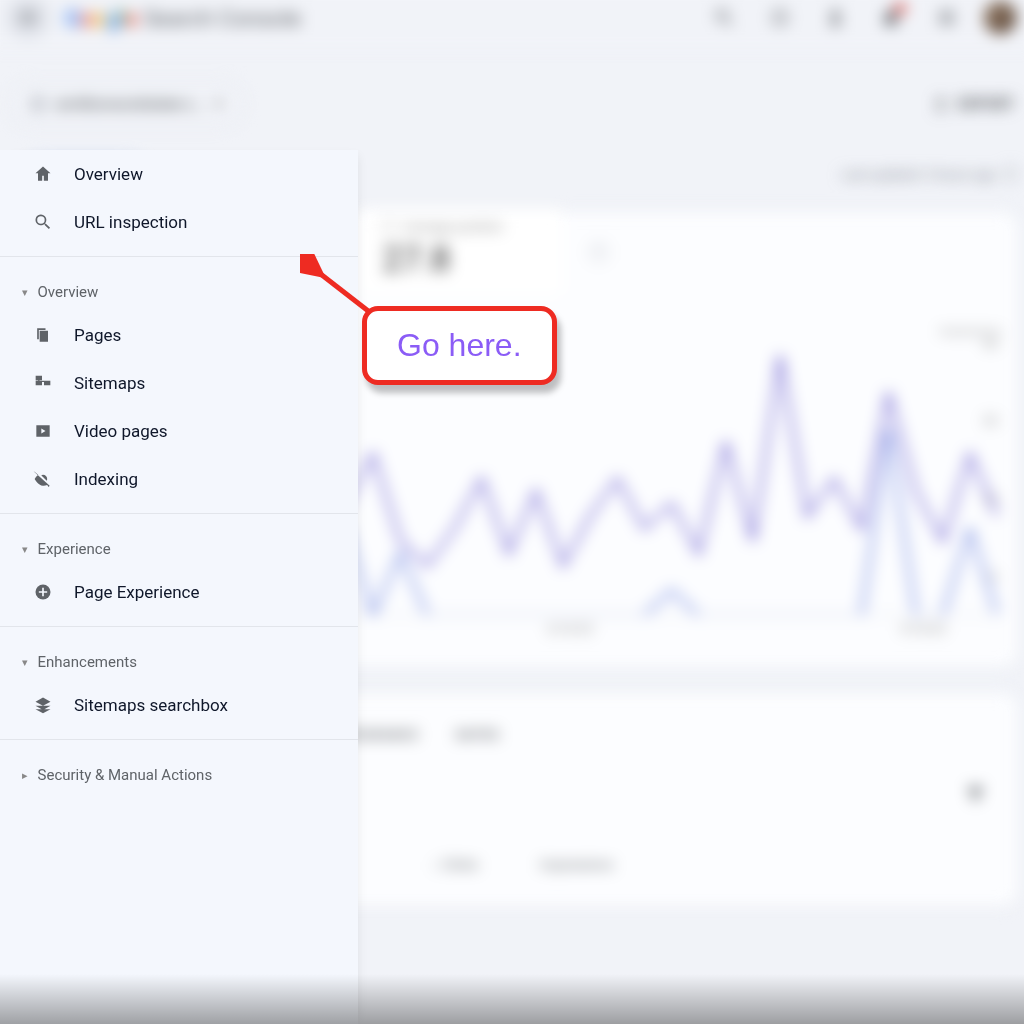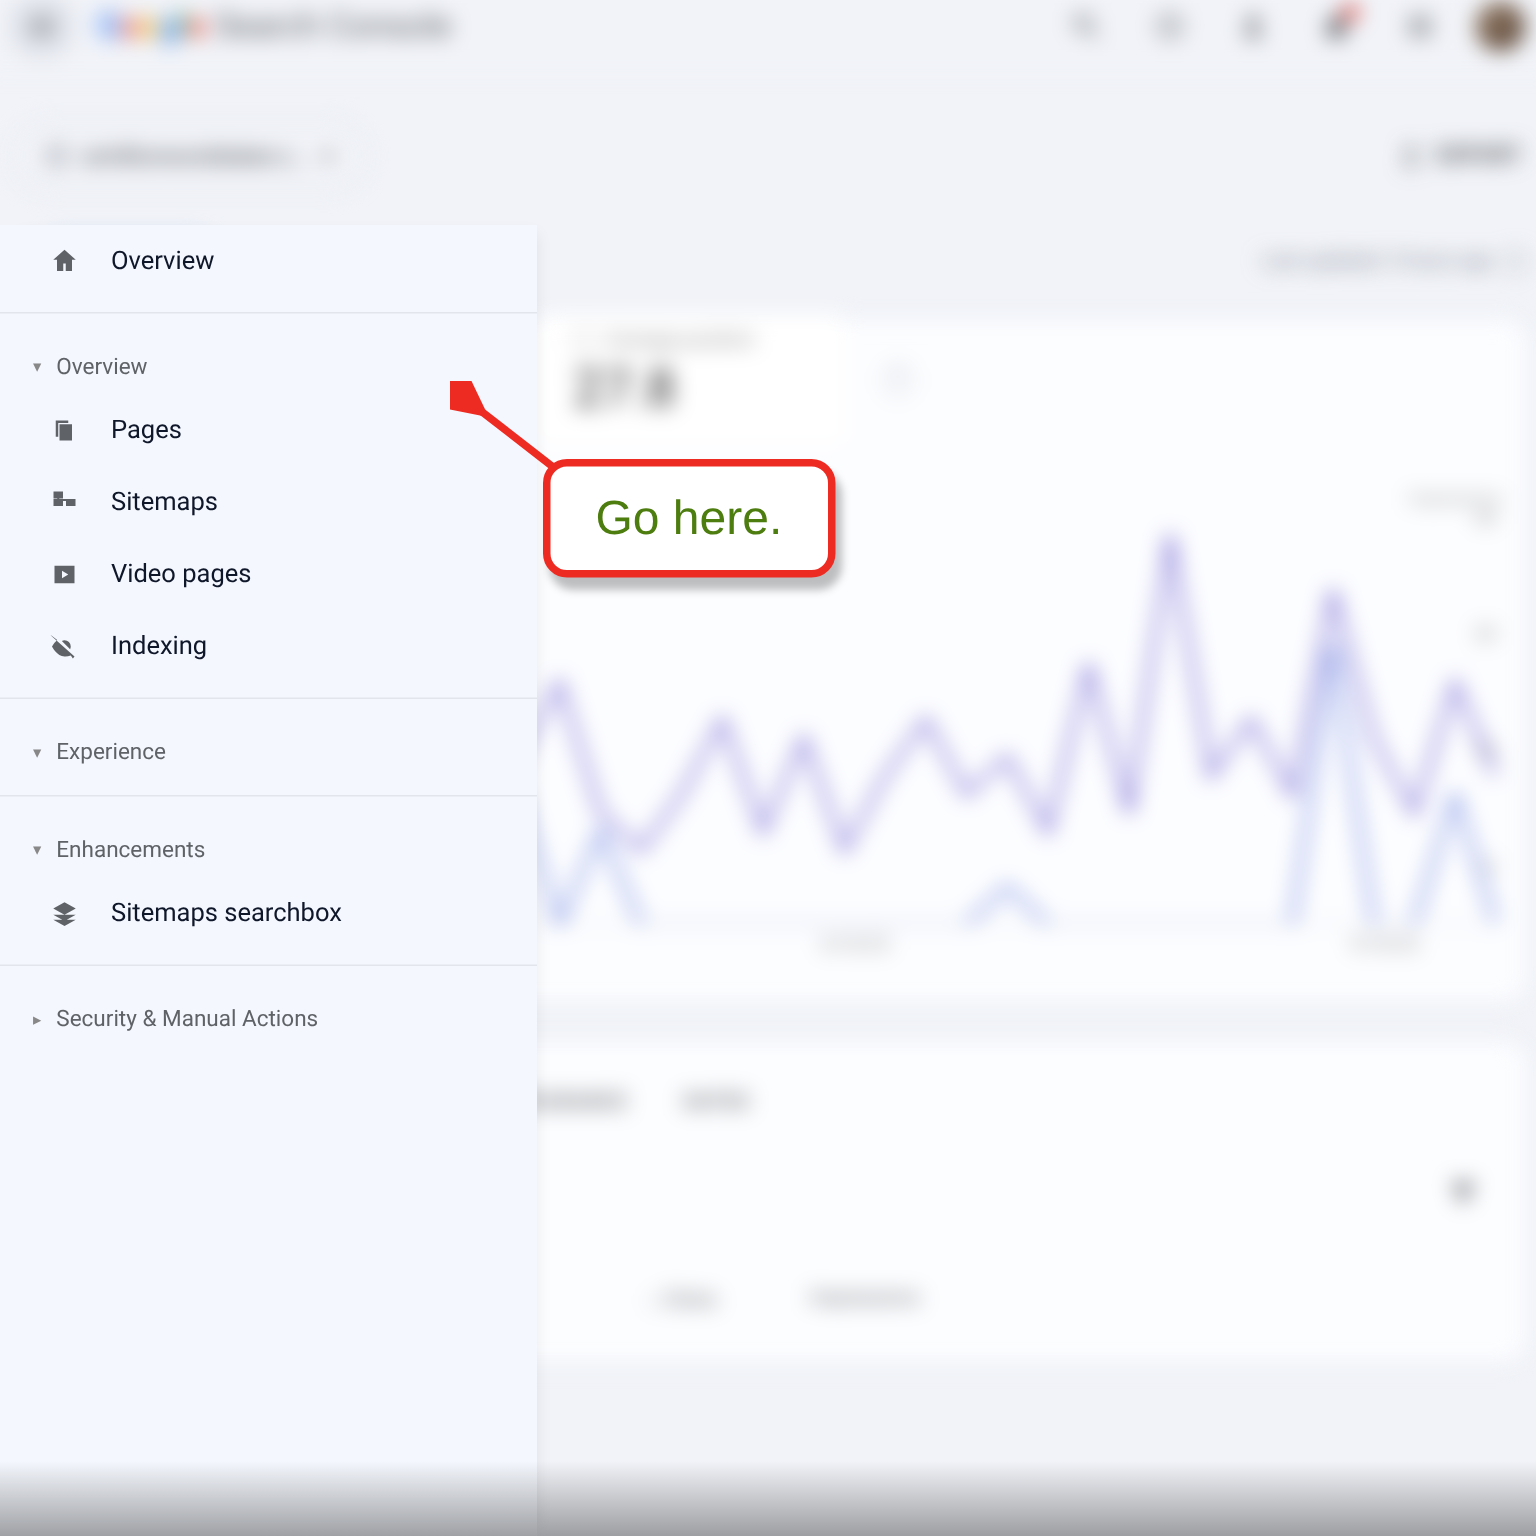--- a/index.html
+++ b/index.html
@@ -136,21 +136,21 @@
     pointer-events:none;
   }
   .callout {
     position:absolute;
     left: 362px; top: 306px;
     background:#fff;
     border: 5px solid #ee2b22;
     border-radius: 16px;
     padding: 16px 30px;
     font-size: 32px;
-    color: #4d7c0f;
+    color: #8b5cf6;
     font-family: Arial, sans-serif;
     box-shadow: 4px 8px 6px rgba(0,0,0,0.25);
   }
 
   
   .bgrad{position:absolute;left:0;right:0;bottom:0;height:50px;background:linear-gradient(to bottom, rgba(0,0,0,0), rgba(0,0,0,0.35));}
 </style>
 </head>
 <body>
 
@@ -298,20 +298,28 @@
 <div class="sidebar">
   <div id="nav-main">
       <div class="nav-item">
         <span class="nav-icon">
           <svg viewBox="0 0 24 24">
             <path fill="currentColor" d="M12 3l9 8h-3v9h-5v-6h-2v6H6v-9H3z"></path>
           </svg>
         </span>
         <span>Overview</span>
       </div>
+      <div class="nav-item">
+        <span class="nav-icon">
+          <svg viewBox="0 0 24 24">
+            <path fill="currentColor" d="M15.5 14h-.79l-.28-.27a6.5 6.5 0 1 0-.7.7l.27.28v.79l5 5 1.5-1.5-5-5zm-6 0a4.5 4.5 0 1 1 0-9 4.5 4.5 0 0 1 0 9z"></path>
+          </svg>
+        </span>
+        <span>URL inspection</span>
+      </div>
     </div>
   <div class="divider"></div>
   <div id="nav-sections">
       <div class="section-hdr">
         <span class="caret">▾</span>
         <span>Overview</span>
       </div>
       <div class="nav-item">
         <span class="nav-icon">
           <svg viewBox="0 0 24 24">
@@ -341,20 +349,29 @@
           <svg viewBox="0 0 24 24">
             <path fill="currentColor" d="M2 4l18 16-1.3 1.5L17 19.1A11 11 0 0 1 12 20C6 20 2 12 2 12a18 18 0 0 1 4.2-5.2L.7 2.5zM12 7a5 5 0 0 1 5 5 5 5 0 0 1-.5 2.1L9.9 7.5A5 5 0 0 1 12 7z"></path>
           </svg>
         </span>
         <span>Indexing</span>
       </div>
       <div class="divider"></div>
       <div class="section-hdr">
         <span class="caret">▾</span>
         <span>Experience</span>
+      </div>
+      <div class="nav-item">
+        <span class="nav-icon">
+          <svg viewBox="0 0 24 24">
+            <circle cx="12" cy="12" r="9" fill="currentColor"></circle>
+            <path d="M12 7v10M7 12h10" stroke="#f4f7fd" stroke-width="2"></path>
+          </svg>
+        </span>
+        <span>Page Experience</span>
       </div>
       <div class="divider"></div>
       <div class="section-hdr">
         <span class="caret">▾</span>
         <span>Enhancements</span>
       </div>
       <div class="nav-item">
         <span class="nav-icon">
           <svg viewBox="0 0 24 24">
             <path fill="currentColor" d="M12 3l9 5-9 5-9-5zM3 13l9 5 9-5m-18 4l9 5 9-5"></path>

